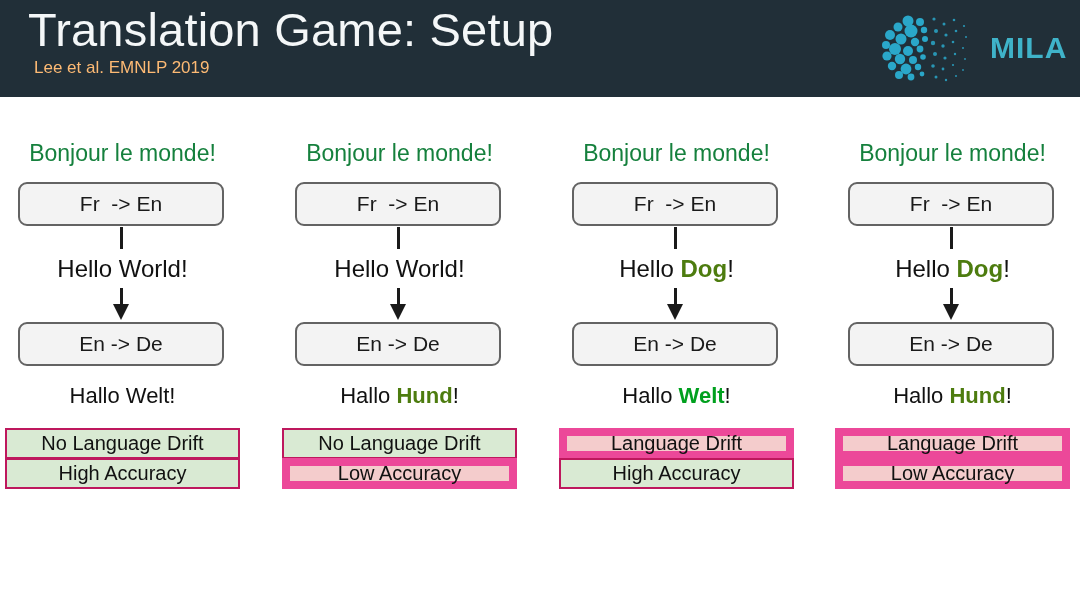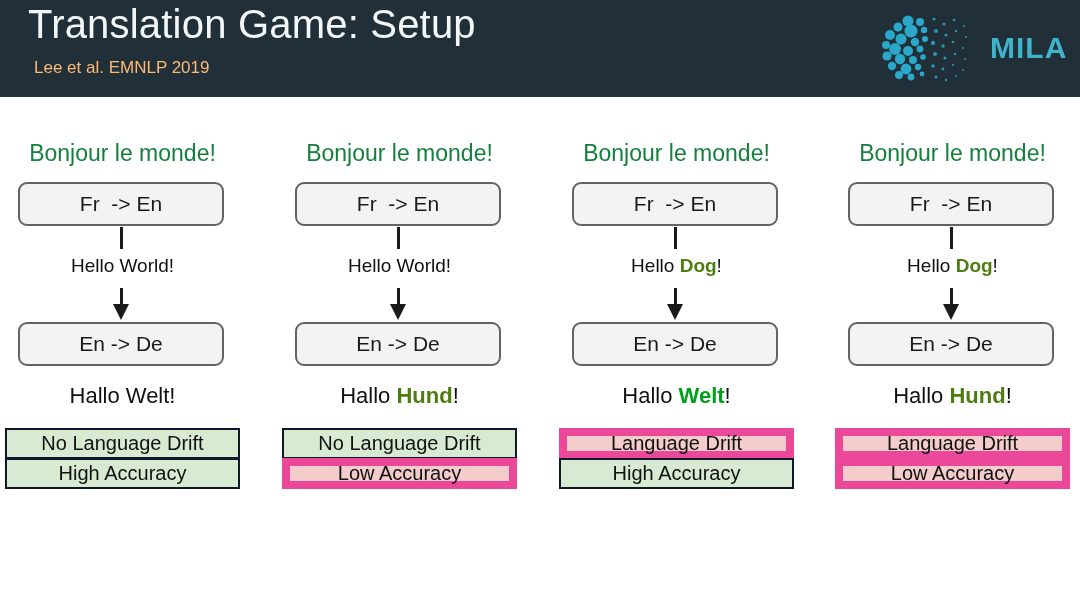--- a/index.html
+++ b/index.html
@@ -21,21 +21,21 @@
     left: 0; top: 0;
     width: 1080px;
     height: 97px;
     background: #212f38;
     overflow: hidden;
   }
   #page-title {
     position: absolute;
     left: 28px;
     top: 2px;
-    font-size: 40px;
+    font-size: 47px;
     font-weight: 500;
     color: #f4f7f8;
     letter-spacing: 0.2px;
     white-space: nowrap;
   }
   #page-subtitle {
     position: absolute;
     left: 34px;
     top: 58px;
     font-size: 17px;
@@ -109,21 +109,21 @@
   }
   .mt-box-1 { top: 52px; text-align: center; }
   .mt-box-2 { top: 192px; }
 
   .mid-text {
     position: absolute;
     top: 125px;
     left: 0;
     width: 245px;
     text-align: center;
-    font-size: 19px;
+    font-size: 24px;
     color: #111111;
     white-space: nowrap;
   }
   .out-text {
     position: absolute;
     top: 253px;
     left: 0;
     width: 245px;
     text-align: center;
     font-size: 22px;
@@ -175,21 +175,21 @@
     box-sizing: border-box;
     display: flex;
     align-items: center;
     justify-content: center;
     font-size: 20px;
     color: #111111;
     white-space: nowrap;
   }
   .outcome-green {
     background: #d9ead3;
-    border: 2px solid #0f172a;
+    border: 2px solid #be185d;
   }
   .outcome-red {
     background: #f4cccc;
     border: 8px solid #ec4899;
   }
   .outcome-box + .outcome-box { margin-top: -1px; }
 </style>
 </head>
 <body>
 

